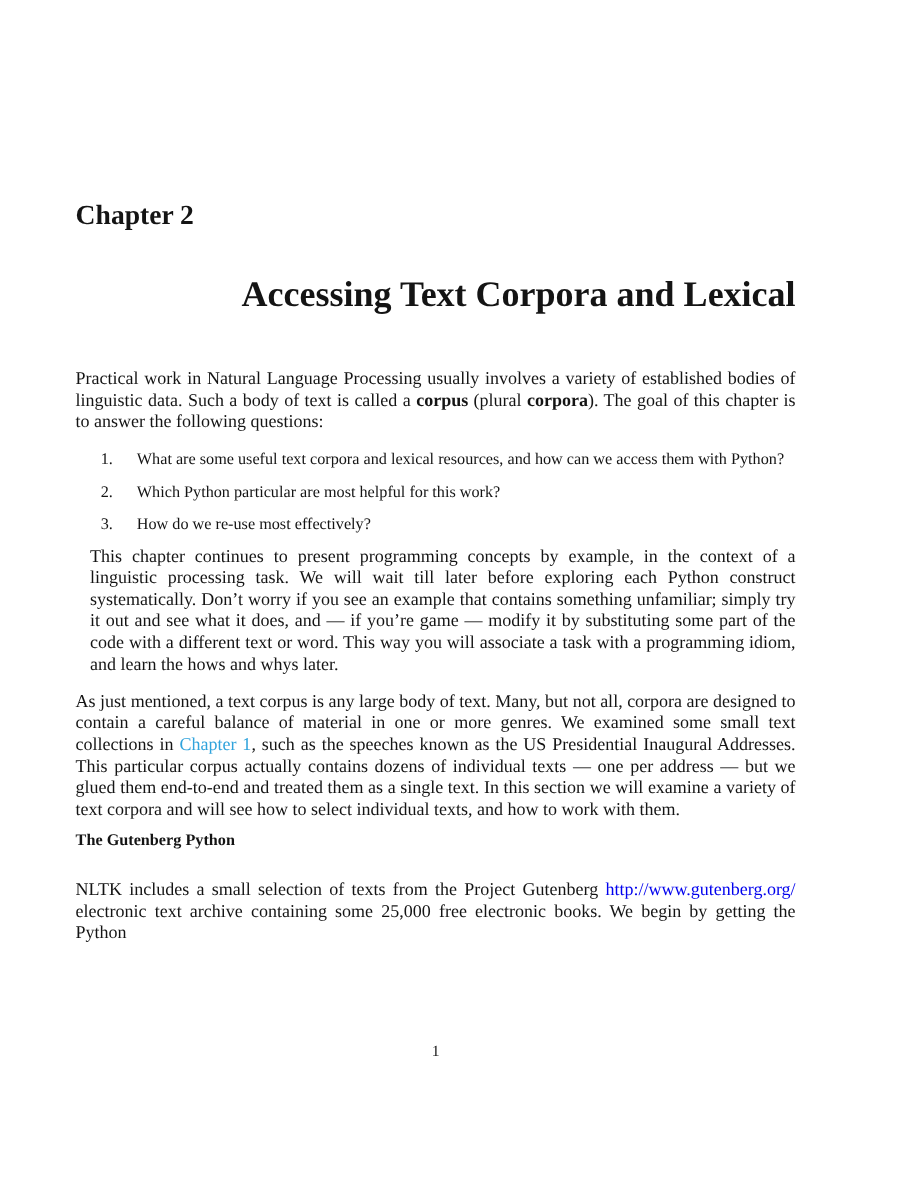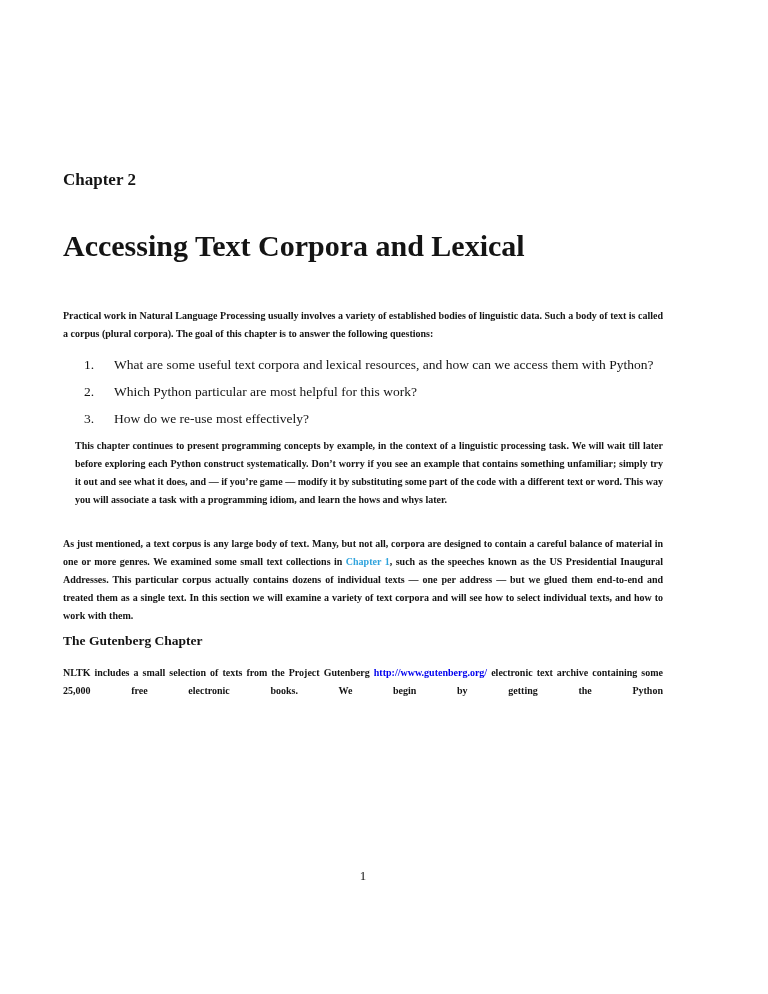--- a/index.html
+++ b/index.html
@@ -18,42 +18,41 @@
   .content {
     position: absolute;
     left: 63px;
     top: 0;
     width: 600px;
   }
   h1, h2, h3, h4, p, ol, li { margin: 0; padding: 0; }
 
   .chapter-label {
     margin-top: 165px;
-    font-size: 17px;
+    font-size: 23px;
     line-height: 29px;
     font-weight: bold;
   }
   .chapter-title {
     margin-top: 33px;
     font-size: 30px;
     line-height: 38px;
     font-weight: bold;
   }
-  .chapter-title .line { display: block; }
+  .chapter-title .line { display: block; text-align: right; }
 
   p.body {
-    font-size: 10px;
+    font-size: 15px;
     line-height: 18px;
     text-align: justify;
-    font-weight: bold;
   }
   .p1 { margin-top: 42px; }
   .p2 { margin-top: 1px; margin-left: 12px; }
-  .p3 { margin-top: 26px; }
-  .p4 { margin-top: 14px; }
+  .p3 { margin-top: 13px; }
+  .p4 { margin-top: 24px; }
   .justify-last { text-align-last: justify; }
 
   ol.questions {
     list-style: none;
     margin-top: 13px;
     font-size: 13.5px;
     line-height: 18px;
   }
   ol.questions li {
     display: flex;
@@ -132,20 +131,20 @@
         <span class="num">3.</span>
         <span class="qtext">How do we re-use most effectively?</span>
       </li>
     </ol>
 
     <p class="body p2">This chapter continues to present programming concepts by example, in the context of a linguistic processing task. We will wait till later before exploring each Python construct systematically. Don’t worry if you see an example that contains something unfamiliar; simply try it out and see what it does, and — if you’re game — modify it by substituting some part of the code with a different text or word. This way you will associate a task with a programming idiom, and learn the hows and whys later.</p>
 
 
     <p class="body p3"><span>As just mentioned, a text corpus is any large body of text. Many, but not all, corpora are designed to contain a careful balance of material in one or more genres. We examined some small text collections in </span><a class="chapter-link" href="#">Chapter 1</a><span>, such as the speeches known as the US Presidential Inaugural Addresses. This particular corpus actually contains dozens of individual texts — one per address — but we glued them end-to-end and treated them as a single text. In this section we will examine a variety of text corpora and will see how to select individual texts, and how to work with them.</span></p>
 
-    <h4 class="subsection-heading">The Gutenberg Chapter</h4>
+    <h4 class="subsection-heading">The Gutenberg Python</h4>
 
     <p class="body p4 justify-last"><span>NLTK includes a small selection of texts from the Project Gutenberg </span><a class="url-link" href="#">http://www.gutenberg.org/</a><span> electronic text archive containing some 25,000 free electronic books. We begin by getting the Python</span></p>
 
   </div>
 
   <div class="page-number">1</div>
 </div>
 
 </body></html>

